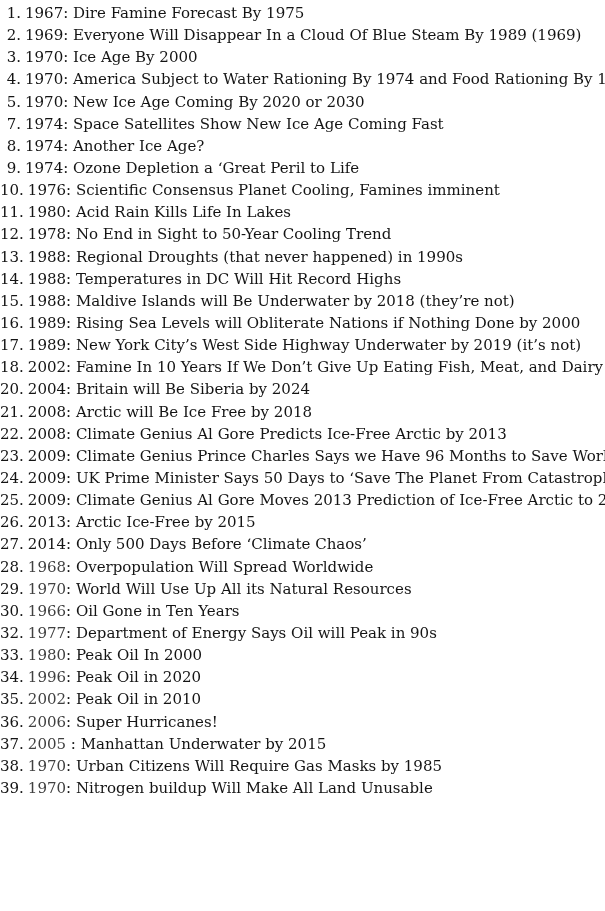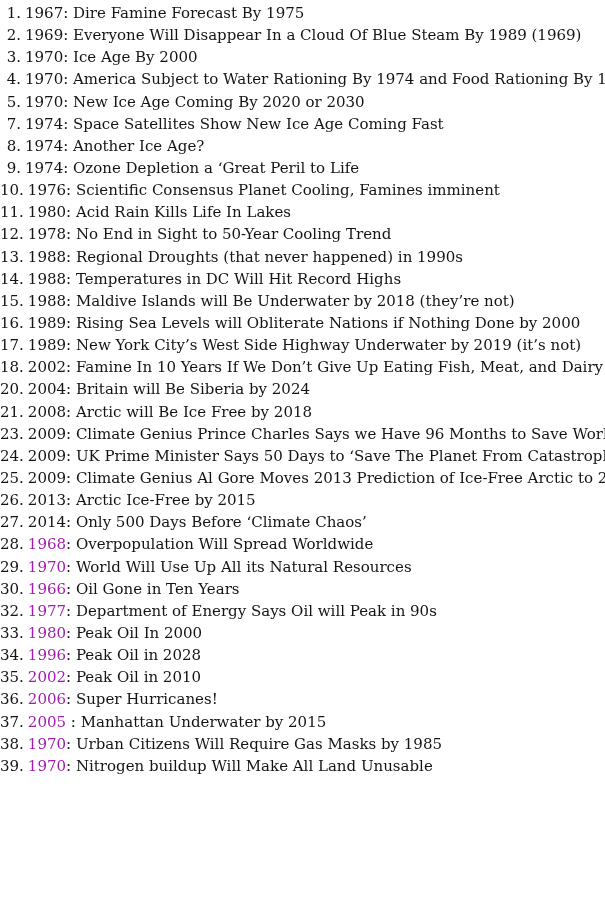--- a/index.html
+++ b/index.html
@@ -30,21 +30,21 @@
     height: 22.15px;
   }
   .num {
     display: inline-block;
     min-width: 21px;
     text-align: right;
     margin-right: 4px;
   }
   .year { color: #141414; }
   .year.link {
-    color: #a21caf;
+    color: #404040;
     cursor: pointer;
     text-decoration: none;
   }
   .sep, .txt { color: #141414; }
 </style>
 </head>
 <body>
 
 <div class="page">
   <ol class="predictions" id="predictions-list">
@@ -60,30 +60,31 @@
       <li><span class="num">11.</span><span class="year">1980</span><span class="sep">: </span><span class="txt">Acid Rain Kills Life In Lakes</span></li>
       <li><span class="num">12.</span><span class="year">1978</span><span class="sep">: </span><span class="txt">No End in Sight to 50-Year Cooling Trend</span></li>
       <li><span class="num">13.</span><span class="year">1988</span><span class="sep">: </span><span class="txt">Regional Droughts (that never happened) in 1990s</span></li>
       <li><span class="num">14.</span><span class="year">1988</span><span class="sep">: </span><span class="txt">Temperatures in DC Will Hit Record Highs</span></li>
       <li><span class="num">15.</span><span class="year">1988</span><span class="sep">: </span><span class="txt">Maldive Islands will Be Underwater by 2018 (they’re not)</span></li>
       <li><span class="num">16.</span><span class="year">1989</span><span class="sep">: </span><span class="txt">Rising Sea Levels will Obliterate Nations if Nothing Done by 2000</span></li>
       <li><span class="num">17.</span><span class="year">1989</span><span class="sep">: </span><span class="txt">New York City’s West Side Highway Underwater by 2019 (it’s not)</span></li>
       <li><span class="num">18.</span><span class="year">2002</span><span class="sep">: </span><span class="txt">Famine In 10 Years If We Don’t Give Up Eating Fish, Meat, and Dairy</span></li>
       <li><span class="num">20.</span><span class="year">2004</span><span class="sep">: </span><span class="txt">Britain will Be Siberia by 2024</span></li>
       <li><span class="num">21.</span><span class="year">2008</span><span class="sep">: </span><span class="txt">Arctic will Be Ice Free by 2018</span></li>
+      <li><span class="num">22.</span><span class="year">2008</span><span class="sep">: </span><span class="txt">Climate Genius Al Gore Predicts Ice-Free Arctic by 2013</span></li>
       <li><span class="num">23.</span><span class="year">2009</span><span class="sep">: </span><span class="txt">Climate Genius Prince Charles Says we Have 96 Months to Save World</span></li>
       <li><span class="num">24.</span><span class="year">2009</span><span class="sep">: </span><span class="txt">UK Prime Minister Says 50 Days to ‘Save The Planet From Catastrophe’</span></li>
       <li><span class="num">25.</span><span class="year">2009</span><span class="sep">: </span><span class="txt">Climate Genius Al Gore Moves 2013 Prediction of Ice-Free Arctic to 2014</span></li>
       <li><span class="num">26.</span><span class="year">2013</span><span class="sep">: </span><span class="txt">Arctic Ice-Free by 2015</span></li>
       <li><span class="num">27.</span><span class="year">2014</span><span class="sep">: </span><span class="txt">Only 500 Days Before ‘Climate Chaos’</span></li>
       <li><span class="num">28.</span><span class="year link">1968</span><span class="sep">: </span><span class="txt">Overpopulation Will Spread Worldwide</span></li>
       <li><span class="num">29.</span><span class="year link">1970</span><span class="sep">: </span><span class="txt">World Will Use Up All its Natural Resources</span></li>
       <li><span class="num">30.</span><span class="year link">1966</span><span class="sep">: </span><span class="txt">Oil Gone in Ten Years</span></li>
       <li><span class="num">32.</span><span class="year link">1977</span><span class="sep">: </span><span class="txt">Department of Energy Says Oil will Peak in 90s</span></li>
       <li><span class="num">33.</span><span class="year link">1980</span><span class="sep">: </span><span class="txt">Peak Oil In 2000</span></li>
-      <li><span class="num">34.</span><span class="year link">1996</span><span class="sep">: </span><span class="txt">Peak Oil in 2028</span></li>
+      <li><span class="num">34.</span><span class="year link">1996</span><span class="sep">: </span><span class="txt">Peak Oil in 2020</span></li>
       <li><span class="num">35.</span><span class="year link">2002</span><span class="sep">: </span><span class="txt">Peak Oil in 2010</span></li>
       <li><span class="num">36.</span><span class="year link">2006</span><span class="sep">: </span><span class="txt">Super Hurricanes!</span></li>
       <li><span class="num">37.</span><span class="year link">2005</span><span class="sep"> : </span><span class="txt">Manhattan Underwater by 2015</span></li>
       <li><span class="num">38.</span><span class="year link">1970</span><span class="sep">: </span><span class="txt">Urban Citizens Will Require Gas Masks by 1985</span></li>
       <li><span class="num">39.</span><span class="year link">1970</span><span class="sep">: </span><span class="txt">Nitrogen buildup Will Make All Land Unusable</span></li>
     </ol>
 </div>
 
 </body></html>

